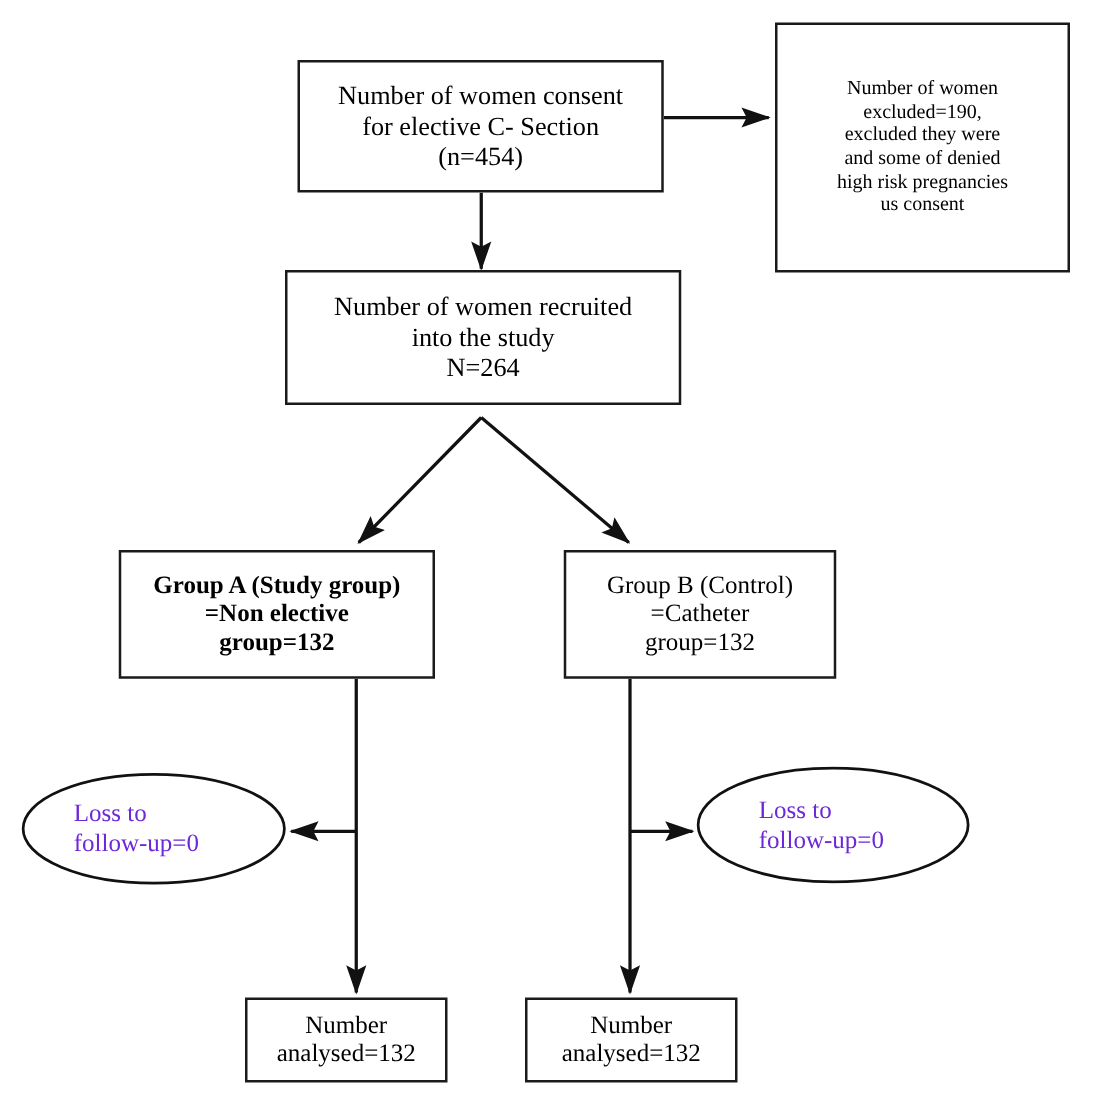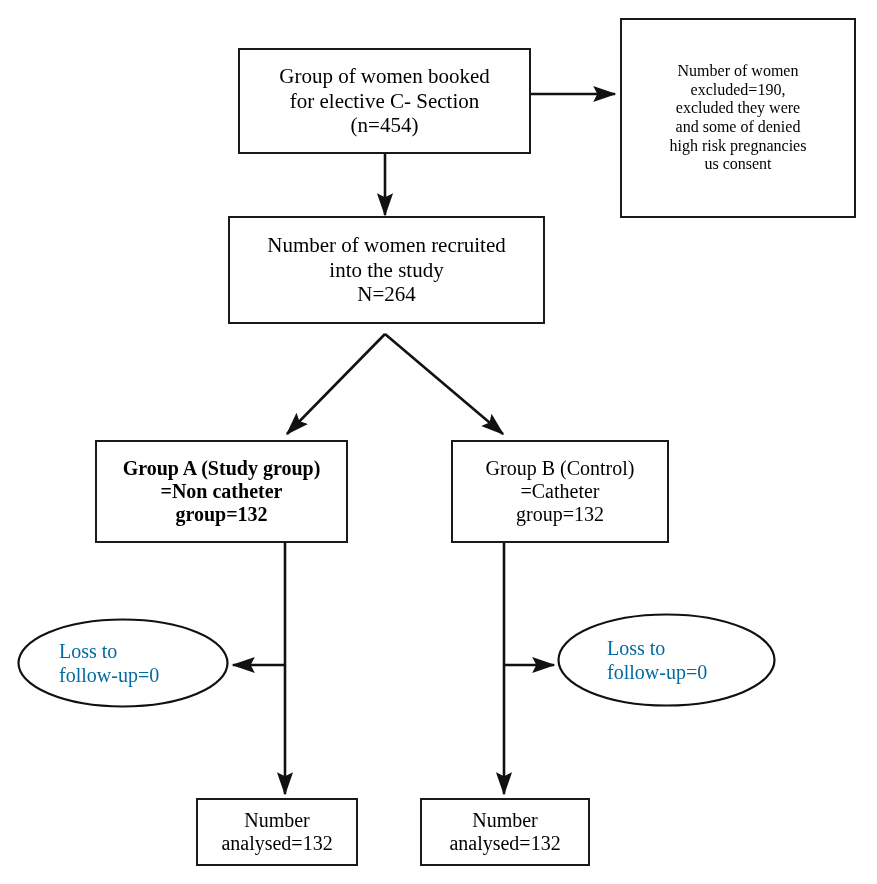--- a/index.html
+++ b/index.html
@@ -48,21 +48,21 @@
     left: 0;
     top: 0;
   }
   .ellipse-label {
     position: absolute;
     display: flex;
     flex-direction: column;
     justify-content: center;
     align-items: flex-start;
     text-align: left;
-    color: #0369a1;
+    color: #6d28d9;
     line-height: 1.2;
     white-space: pre;
   }
   .ln { display: block; }
 </style>
 </head>
 <body>
 
 <div id="canvas">
 
@@ -84,21 +84,21 @@
     <line x1="285" y1="543" x2="285" y2="794" stroke="#111111" stroke-width="2.6" marker-end="url(#ah)"></line>
 
     <line x1="285" y1="665" x2="233" y2="665" stroke="#111111" stroke-width="2.6" marker-end="url(#ah)"></line>
 
     <line x1="504" y1="543" x2="504" y2="794" stroke="#111111" stroke-width="2.6" marker-end="url(#ah)"></line>
 
     <line x1="504" y1="665" x2="554" y2="665" stroke="#111111" stroke-width="2.6" marker-end="url(#ah)"></line>
   </svg>
 
   <div class="node box" style="left:238px; top:48px; width:293px; height:106px; font-size:21px;">
-    <span class="ln">Group of women booked</span>
+    <span class="ln">Number of women consent</span>
     <span class="ln">for elective C- Section</span>
     <span class="ln">(n=454)</span>
   </div>
 
   <div class="node box" style="left:620px; top:18px; width:236px; height:200px; font-size:16px;">
     <span class="ln">Number of women</span>
     <span class="ln">excluded=190,</span>
     <span class="ln">excluded they were</span>
     <span class="ln">and some of denied</span>
     <span class="ln">high risk pregnancies</span>
@@ -106,21 +106,21 @@
   </div>
 
   <div class="node box" style="left:228px; top:216px; width:317px; height:108px; font-size:21px;">
     <span class="ln">Number of women recruited</span>
     <span class="ln">into the study</span>
     <span class="ln">N=264</span>
   </div>
 
   <div class="node box" style="left:95px; top:440px; width:253px; height:103px; font-size:20px;font-weight:bold;">
     <span class="ln">Group A (Study group)</span>
-    <span class="ln">=Non catheter</span>
+    <span class="ln">=Non elective</span>
     <span class="ln">group=132</span>
   </div>
 
   <div class="node box" style="left:451px; top:440px; width:218px; height:103px; font-size:20px;">
     <span class="ln">Group B (Control)</span>
     <span class="ln">=Catheter</span>
     <span class="ln">group=132</span>
   </div>
 
   <div class="ellipse-wrap" style="left:17px; top:618px; width:212px; height:90px;">

